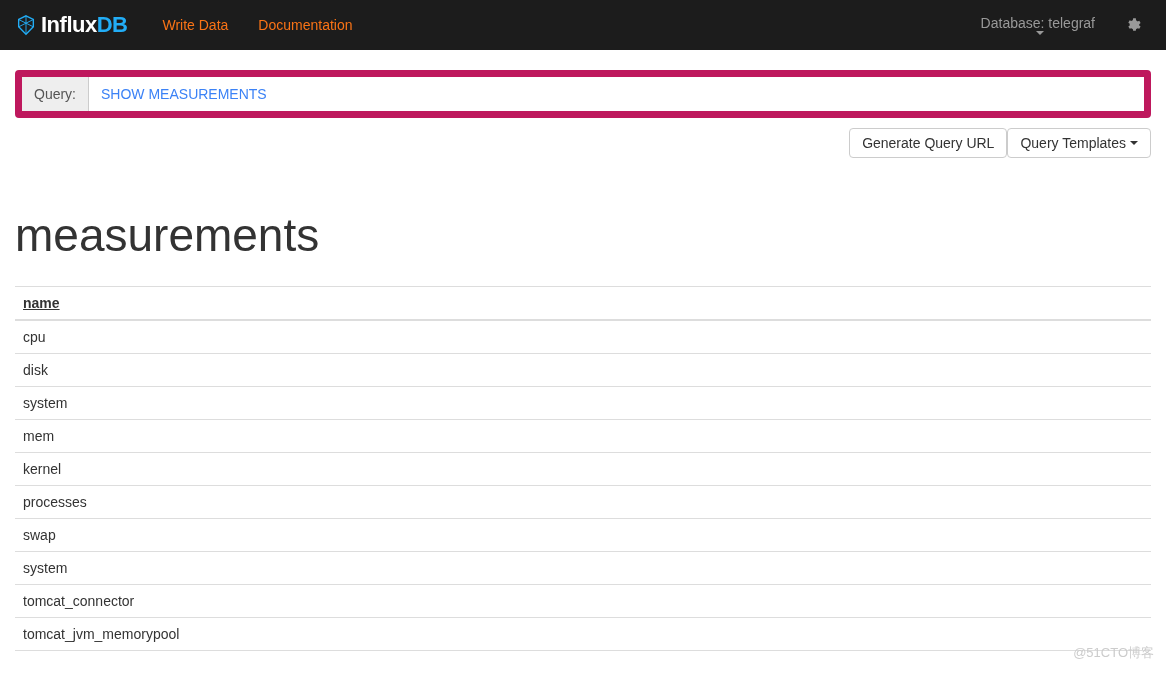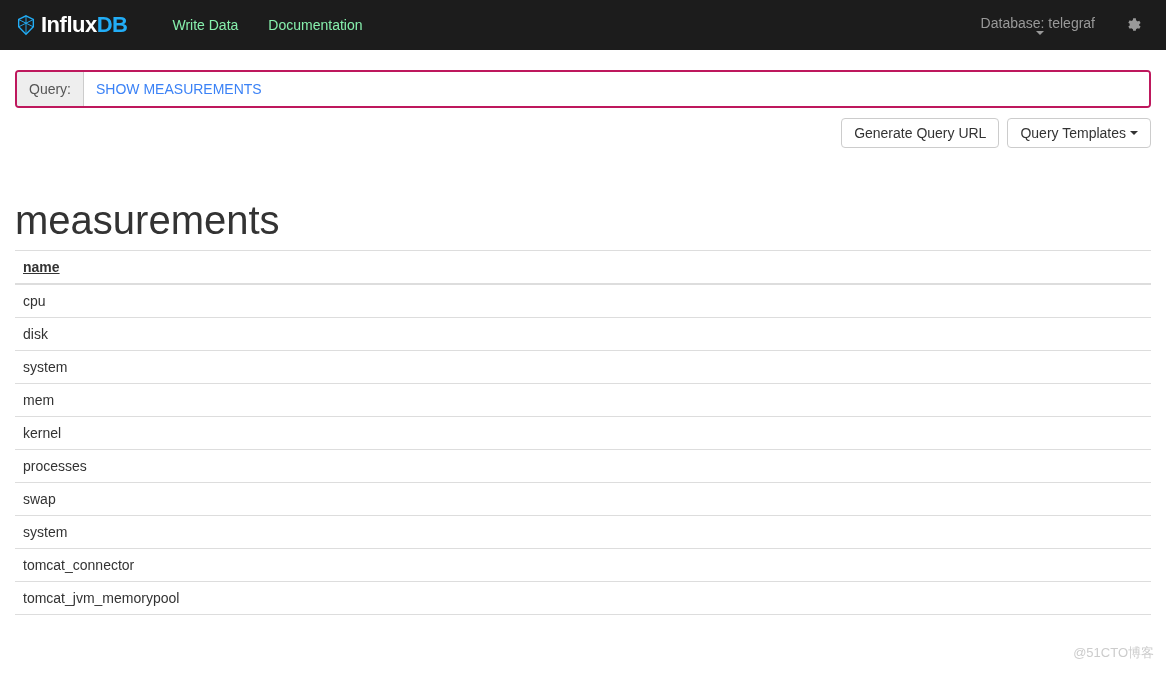--- a/index.html
+++ b/index.html
@@ -13,34 +13,34 @@
     .navbar {
       background: #1c1c1c;
       height: 50px;
       display: flex;
       align-items: center;
       padding: 0 15px;
     }
     .brand {
       display: flex;
       align-items: center;
-      margin-right: 30px;
+      margin-right: 20px;
       justify-content: space-between;
     }
     .brand svg { margin-right: 4px; }
     .brand-text {
       font-size: 22px;
       font-weight: bold;
       color: #fff;
       letter-spacing: -0.5px;
     }
     .brand-text .db { color: #22adf6; }
     .nav-links { display: flex; }
     .nav-link {
-      color: #86efac;
+      color: #f97316;
       padding: 15px;
       text-decoration: none;
       font-size: 14px;
       cursor: pointer;
     }
     .nav-right {
       margin-left: auto;
       display: flex;
       align-items: center;
     }
@@ -65,21 +65,21 @@
       color: #999;
       padding: 0 10px 0 15px;
       cursor: pointer;
       display: flex;
     }
     .container {
       padding: 20px 15px;
     }
     .query-row {
       display: flex;
-      border: 2px solid #be185d;
+      border: 7px solid #be185d;
       border-radius: 4px;
       overflow: hidden;
       margin-bottom: 10px;
     }
     .query-label {
       background: #eee;
       color: #555;
       padding: 9px 12px;
       border-right: 1px solid #ccc;
       font-size: 14px;
@@ -89,39 +89,38 @@
       border: none;
       padding: 9px 12px;
       font-size: 14px;
       outline: none;
       color: #3b82f6;
       font-family: inherit;
     }
     .action-row {
       display: flex;
       justify-content: flex-end;
-      gap: 8px;
       margin-bottom: 50px;
     }
     .btn {
       background: #fff;
       border: 1px solid #ccc;
       border-radius: 4px;
       padding: 6px 12px;
       font-size: 14px;
       cursor: pointer;
       color: #333;
       display: inline-flex;
       align-items: center;
     }
     .results-title {
-      font-size: 40px;
+      font-size: 46px;
       font-weight: normal;
       color: #333;
-      margin-bottom: 7px;
+      margin-bottom: 24px;
     }
     .results-table { width: 100%; border-collapse: collapse; }
     .results-table th {
       text-align: left;
       padding: 8px;
       border-top: 1px solid #ddd;
       border-bottom: 2px solid #ddd;
       font-weight: bold;
       text-decoration: underline;
     }

